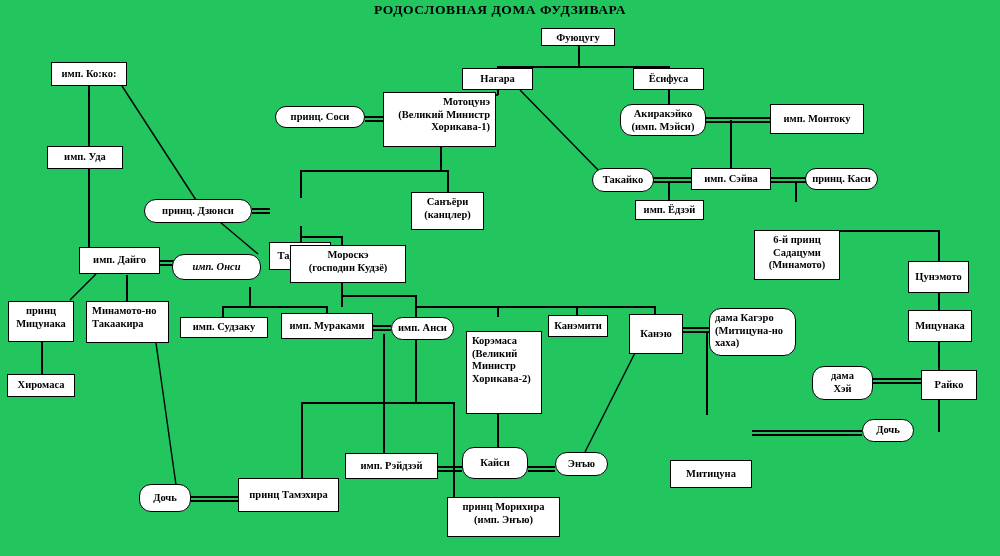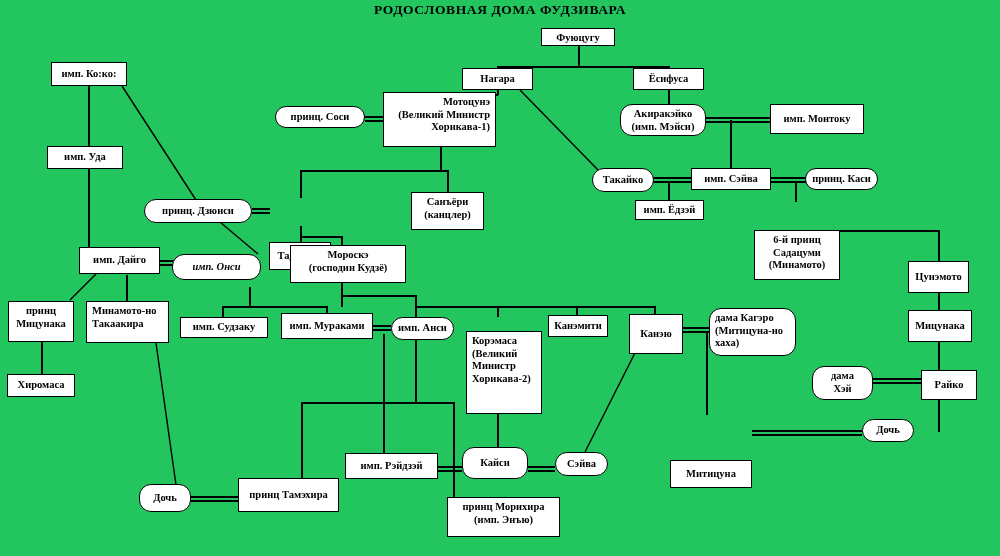--- a/index.html
+++ b/index.html
@@ -357,21 +357,21 @@
 
   <div class="node rect" style="left:345px;top:453px;width:93px;height:26px;">
     <span>имп. Рэйдзэй</span>
     </div>
 
   <div class="node round" style="left:462px;top:447px;width:66px;height:32px;">
     <span>Кайси</span>
     </div>
 
   <div class="node round" style="left:555px;top:452px;width:53px;height:24px;">
-    <span>Сэйва</span>
+    <span>Энъю</span>
     </div>
 
   <div class="node rect multi" style="left:447px;top:497px;width:113px;height:40px;text-align:center;">
     <span>принц Морихира</span>
     <span>(имп. Энъю)</span>
   </div>
 
   <div class="node round" style="left:139px;top:484px;width:52px;height:28px;">
     <span>Дочь</span>
     </div>

